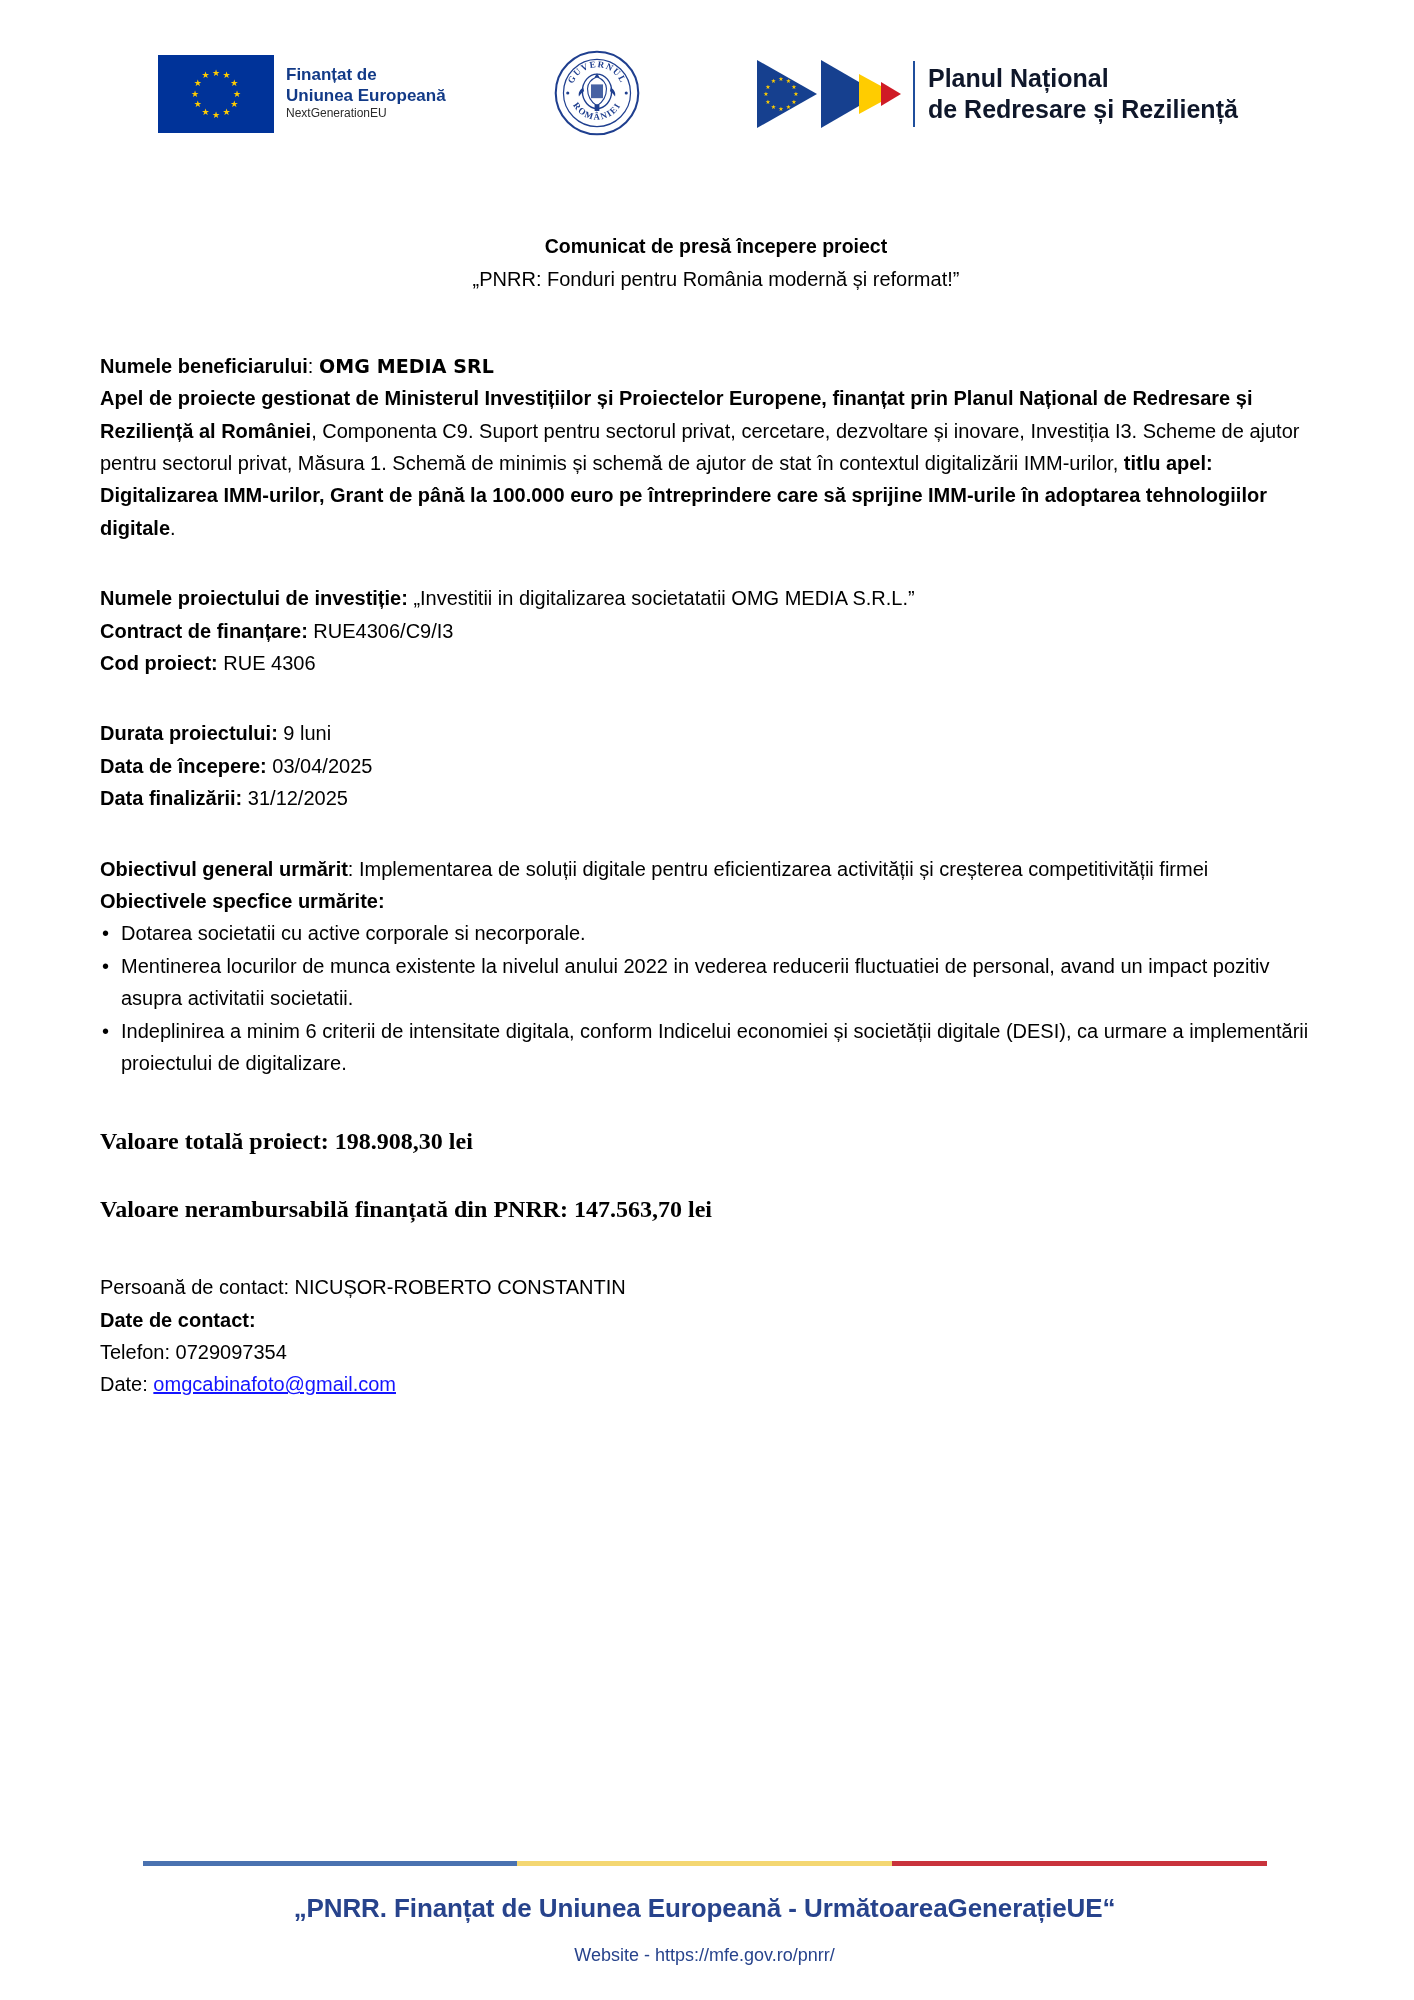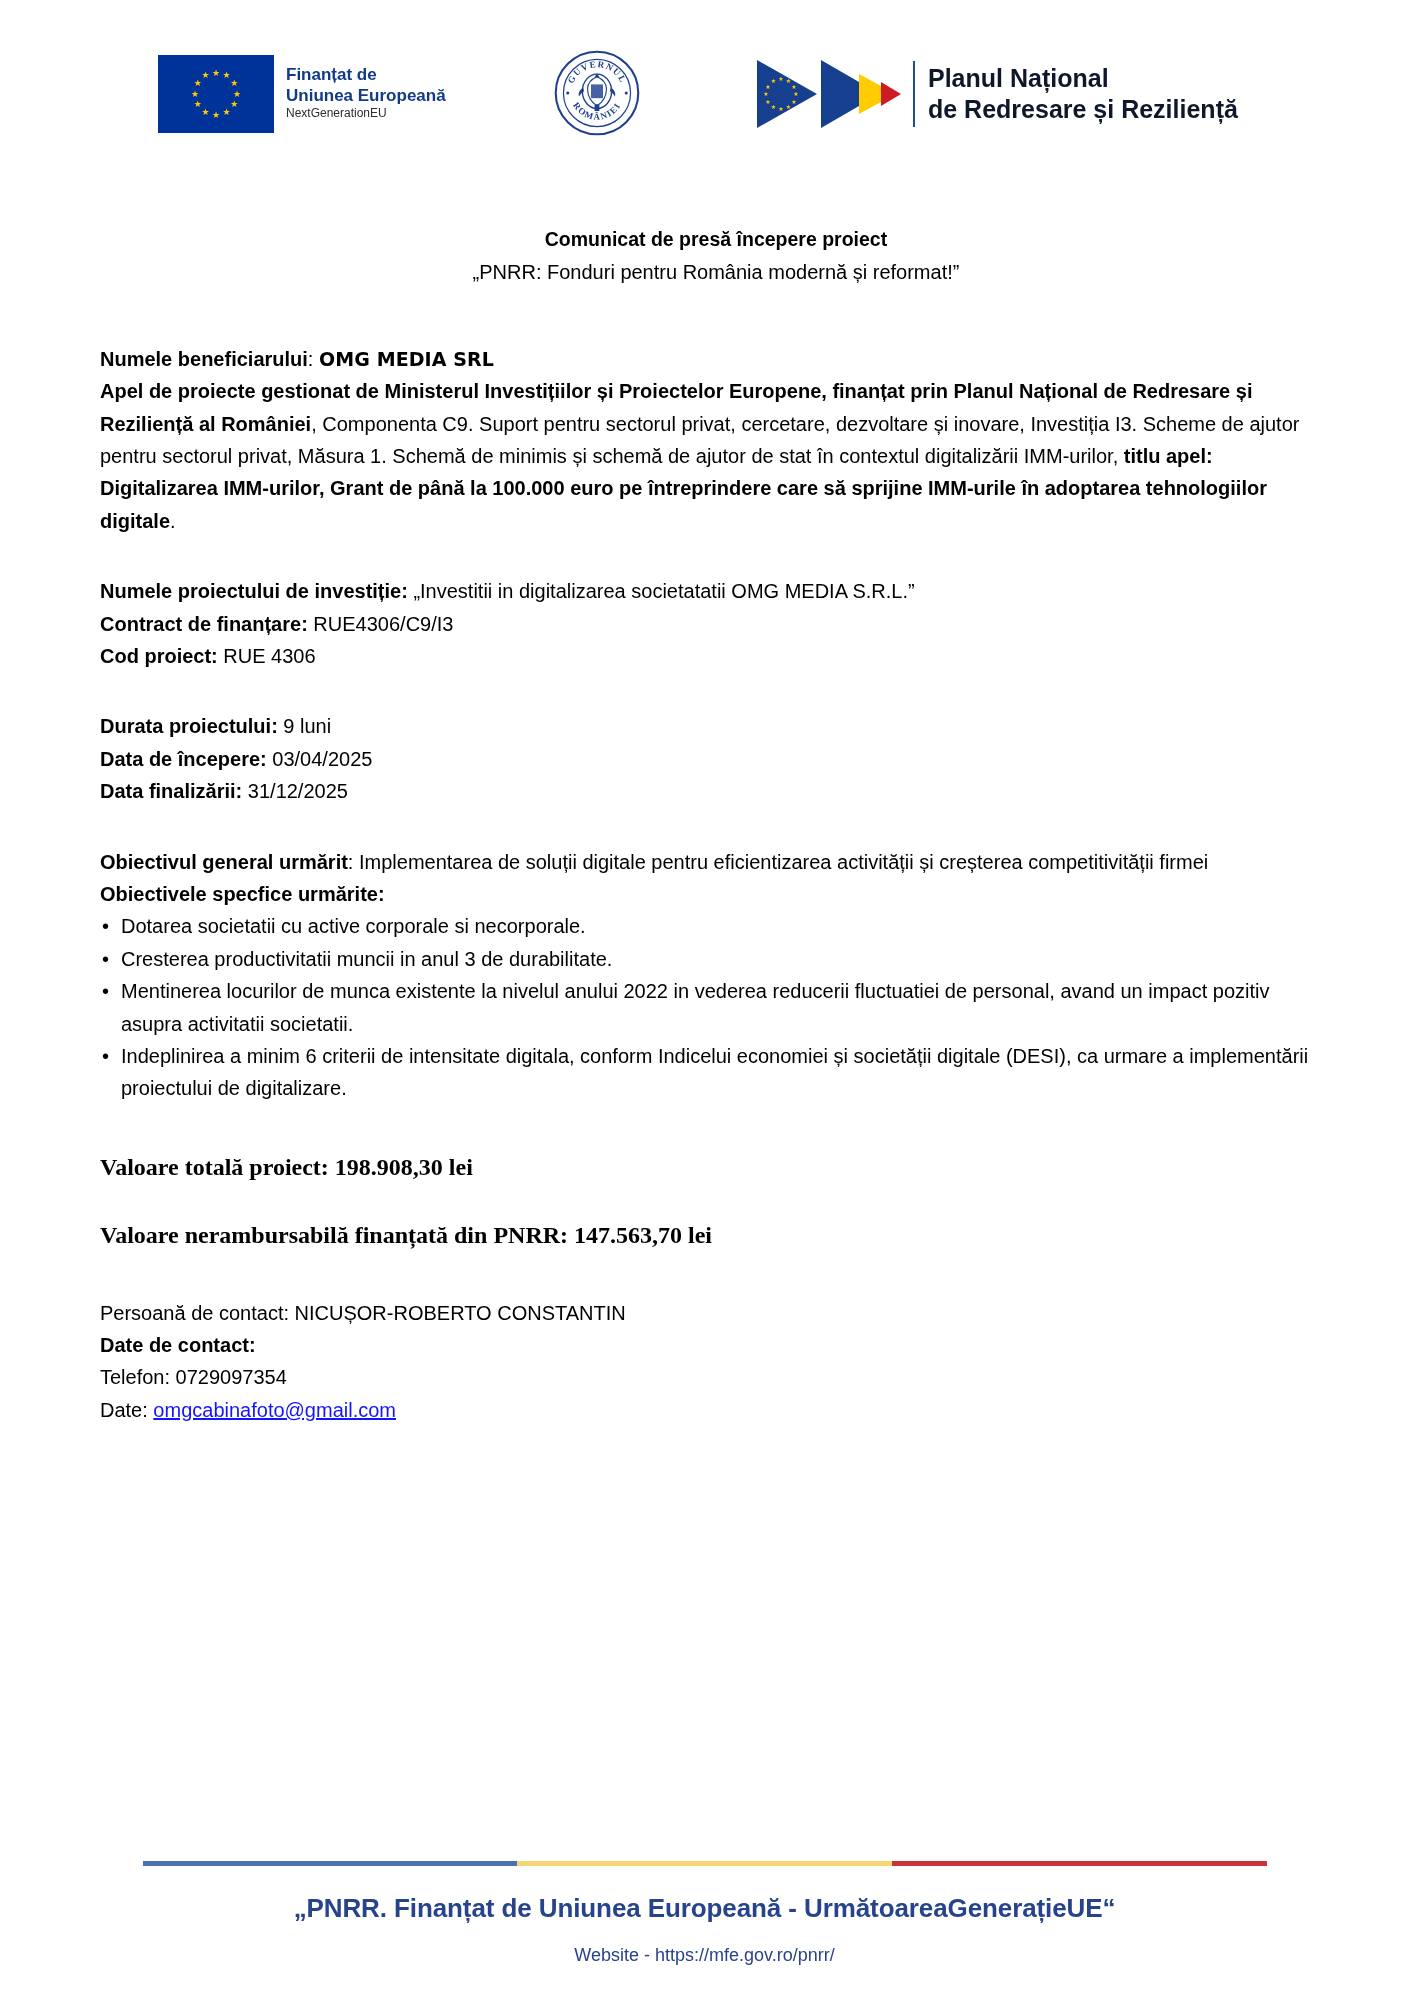--- a/index.html
+++ b/index.html
@@ -110,21 +110,21 @@
     color: #0f172a;
     font-weight: bold;
     font-size: 25px;
     white-space: nowrap;
   }
 
   
   .page {
     position: absolute;
     left: 100px;
-    top: 1px;
+    top: 8px;
     width: 1232px;
   }
 
   .doc-title {
     text-align: center;
     margin-top: 224px;
     font-size: 19.5px;
     font-weight: bold;
     line-height: 1.5;
   }
@@ -349,21 +349,20 @@
     </div>
   </div>
 
   <div class="objectives-block">
     <div class="body">
       <span class="b">Obiectivul general urmărit</span><span>: Implementarea de soluții digitale pentru eficientizarea activității și creșterea competitivității firmei</span>
     </div>
     <div class="body b">Obiectivele specfice urmărite:</div>
     <ul class="bullets">
       <li>Dotarea societatii cu active corporale si necorporale.</li>
-      <li>Cresterea productivitatii muncii in anul 3 de durabilitate.</li>
       <li>Mentinerea locurilor de munca existente la nivelul anului 2022 in vederea reducerii fluctuatiei de personal, avand un impact pozitiv asupra activitatii societatii.</li>
       <li>Indeplinirea a minim 6 criterii de intensitate digitala, conform Indicelui economiei și societății digitale (DESI), ca urmare a implementării proiectului de digitalizare.</li>
     </ul>
   </div>
 
   <div class="value-line value-total">
     <span>Valoare totală proiect:</span><span> 198.908,30 lei</span>
   </div>
   <div class="value-line value-grant">
     <span>Valoare nerambursabilă finanțată din PNRR:</span><span> 147.563,70 lei</span>

